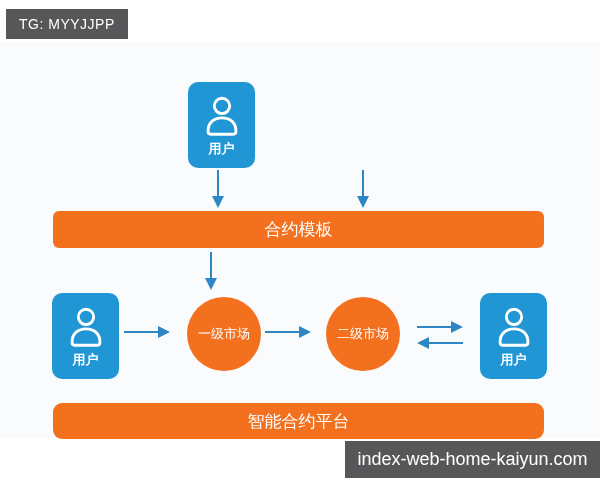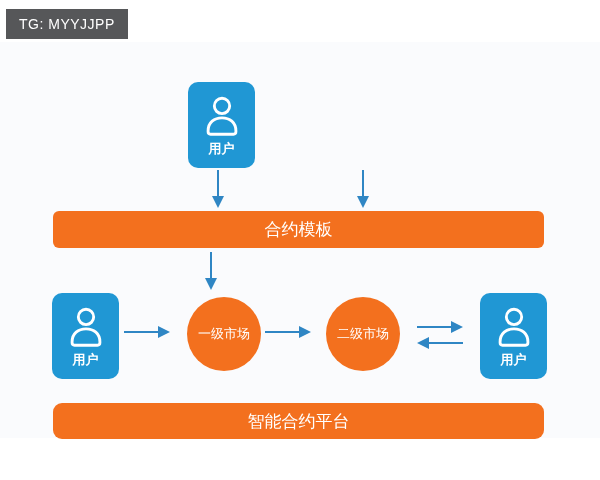--- a/index.html
+++ b/index.html
@@ -142,13 +142,14 @@
       <svg viewBox="0 0 48 48">
         <circle cx="24" cy="13.5" r="8" fill="none" stroke="#fff" stroke-width="3"></circle>
         <path d="M9.5 40.5 v-1 c0 -9 6.5 -13.5 14.5 -13.5 s14.5 4.5 14.5 13.5 v1 a2.5 2.5 0 0 1 -2.5 2.5 h-24 a2.5 2.5 0 0 1 -2.5 -2.5 z" fill="none" stroke="#fff" stroke-width="3" stroke-linejoin="round"></path>
       </svg>
     </span>
     <span class="node-label">用户</span>
   </div>
 
   <div class="bar platform">智能合约平台</div>
 
+  <div class="badge domain">index-web-home-kaiyun.com</div>
 </div>
 
 </body></html>

